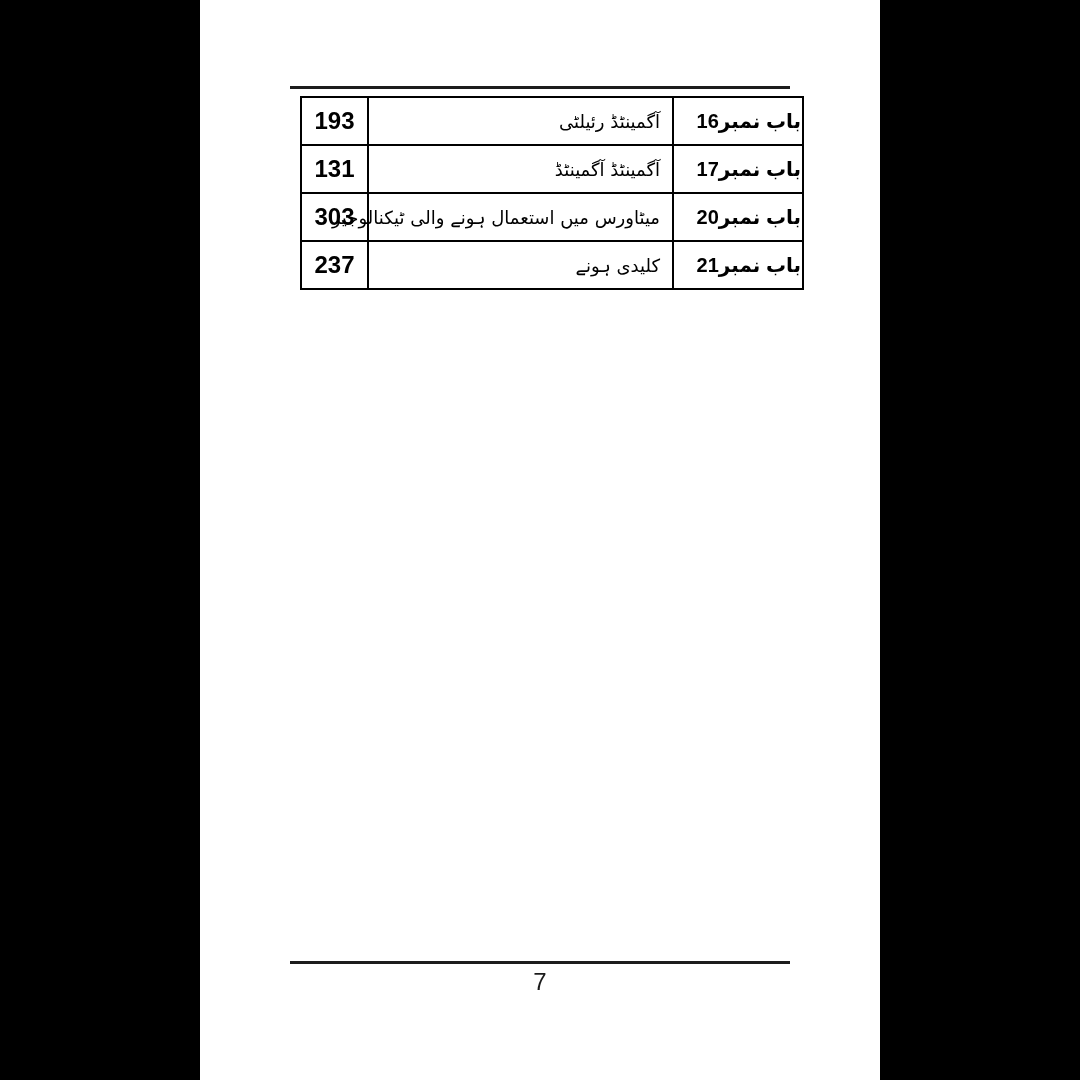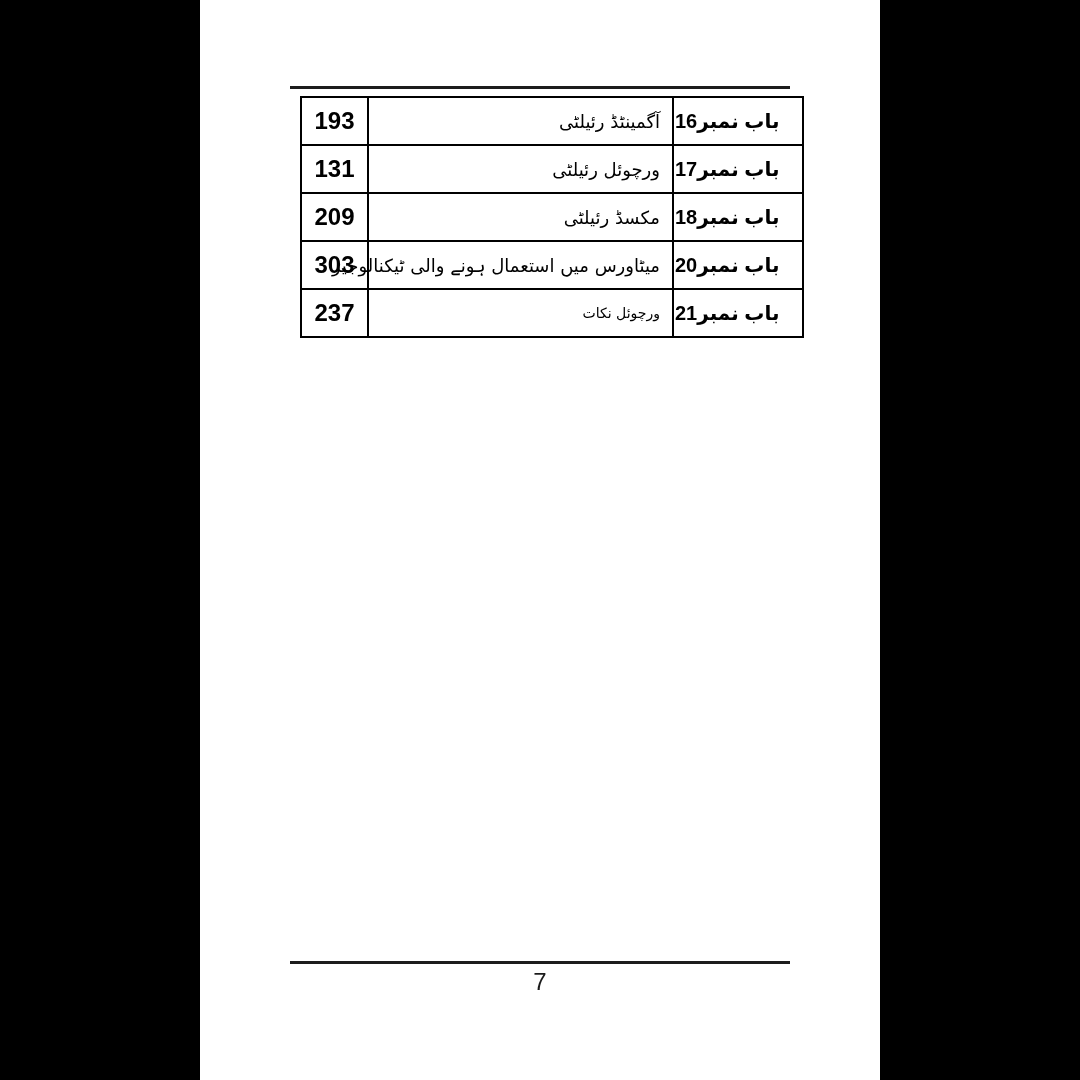--- a/index.html
+++ b/index.html
@@ -61,21 +61,21 @@
     direction: rtl;
     text-align: right;
     padding: 0 12px 0 4px;
     font-size: 18px;
     font-family: "DejaVu Sans", sans-serif;
   }
   tr:nth-child(5) td.title { font-size: 14px; }
   td.chapter {
     width: 126px;
     direction: rtl;
-    text-align: left;
+    text-align: right;
     font-family: "Liberation Sans", "DejaVu Sans", sans-serif;
     font-weight: bold;
     font-size: 20px;
   }
   .page-number {
     position: absolute;
     left: 0;
     top: 968px;
     width: 100%;
     text-align: center;
@@ -94,36 +94,31 @@
 
     <table class="toc">
       <tbody>
         <tr>
           <td class="num">193</td>
           <td class="title">آگمینٹڈ رئیلٹی</td>
           <td class="chapter">باب نمبر16</td>
         </tr>
         <tr>
           <td class="num">131</td>
-          <td class="title">ورچوئل رئیلٹی</td>
+          <td class="title">آگمینٹڈ آگمینٹڈ</td>
           <td class="chapter">باب نمبر17</td>
-        </tr>
-        <tr>
-          <td class="num">209</td>
-          <td class="title">مکسڈ رئیلٹی</td>
-          <td class="chapter">باب نمبر18</td>
         </tr>
         <tr>
           <td class="num">303</td>
           <td class="title">میٹاورس میں استعمال ہونے والی ٹیکنالوجیز</td>
           <td class="chapter">باب نمبر20</td>
         </tr>
         <tr>
           <td class="num">237</td>
-          <td class="title">ورچوئل نکات</td>
+          <td class="title">کلیدی ہونے</td>
           <td class="chapter">باب نمبر21</td>
         </tr>
       </tbody>
     </table>
 
     <div class="rule bottom"></div>
 
     <div class="page-number">7</div>
 
   </div>

